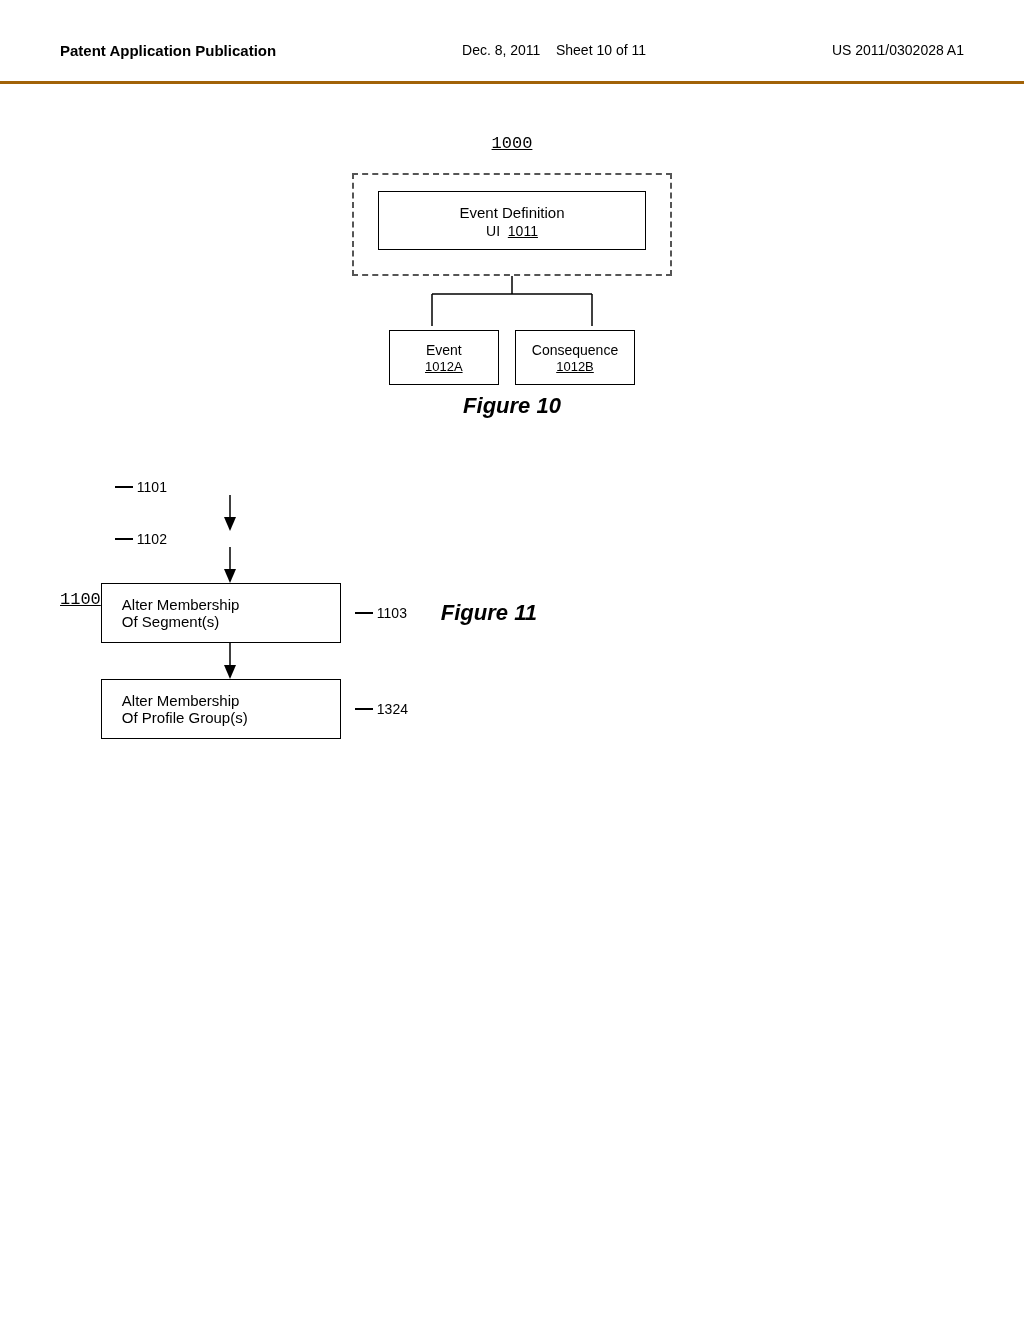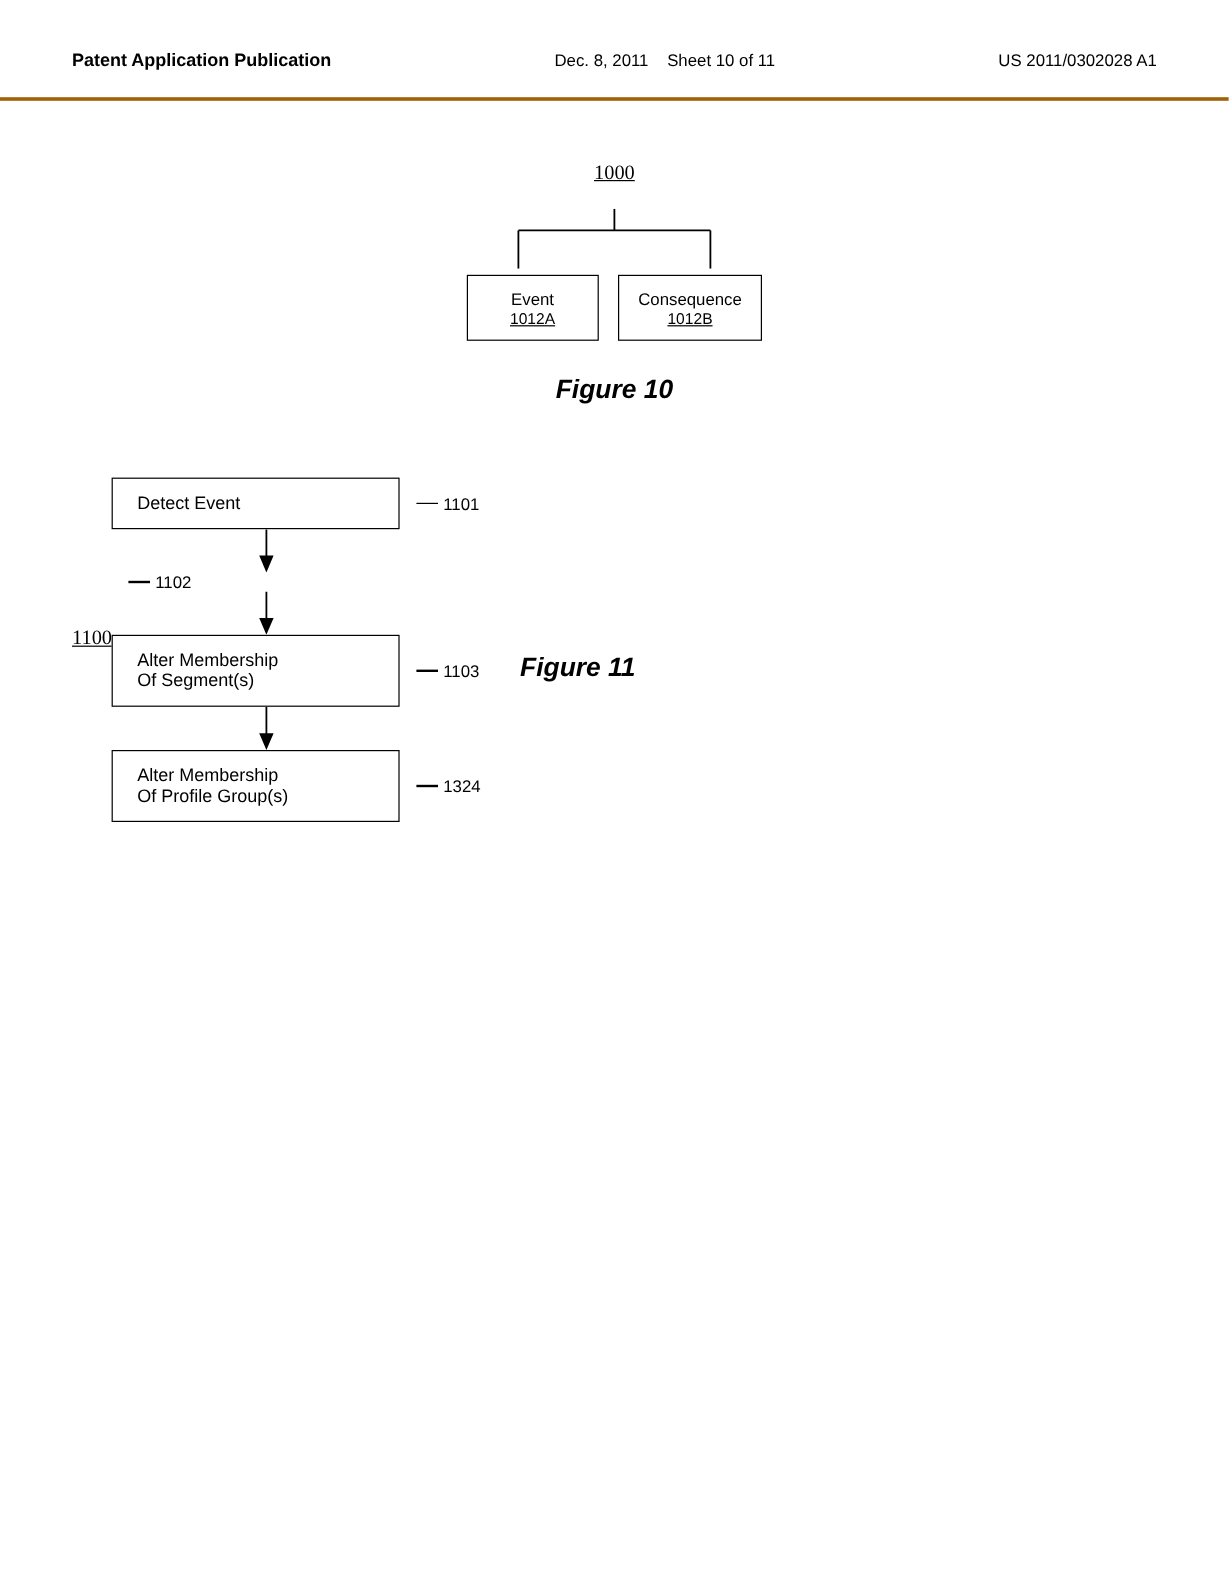--- a/index.html
+++ b/index.html
@@ -50,21 +50,21 @@
       display: flex;
       flex-direction: column;
       align-items: center;
       margin-top: 20px;
     }
 
     .diagram-label {
       font-size: 17px;
       text-decoration: underline;
       margin-bottom: 20px;
-      font-family: Liberation Serif, serif;
+      font-family: Liberation Mono, monospace;
     }
 
     
     .event-definition-outer {
       border: 2px dashed #555;
       padding: 16px 24px 24px 24px;
       position: relative;
       width: 320px;
       margin-bottom: 0;
     }
@@ -105,21 +105,21 @@
 
     .box-id {
       text-decoration: underline;
       font-size: 13px;
     }
 
     .figure-caption {
       font-size: 22px;
       font-style: italic;
       font-weight: bold;
-      margin-top: 28px;
+      margin-top: 8px;
     }
 
     
     .figure-11-section {
       width: 100%;
       display: flex;
       flex-direction: row;
       align-items: center;
       margin-top: 60px;
     }
@@ -189,20 +189,28 @@
     <span>Sheet 10 of 11</span>
   </div>
   <div class="header-right">US 2011/0302028 A1</div>
 </div>
 
 <div class="page-content">
 
   <div class="figure-10-section">
     <div class="diagram-label">1000</div>
 
+    <div class="event-definition-outer">
+      <div class="event-definition-inner">
+        <div class="event-def-title">Event Definition</div>
+        <div style="font-size:14px;">
+          <span>UI</span>&nbsp;&nbsp;<span style="text-decoration:underline;">1011</span>
+        </div>
+      </div>
+    </div>
 
     <div style="position:relative; width:320px;">
       <svg width="320" height="50">
 
         <line x1="160" y1="0" x2="160" y2="18" stroke="#000" stroke-width="1.5"></line>
 
         <line x1="80" y1="18" x2="240" y2="18" stroke="#000" stroke-width="1.5"></line>
 
         <line x1="80" y1="18" x2="80" y2="50" stroke="#000" stroke-width="1.5"></line>
 
@@ -223,23 +231,20 @@
 
     <div class="figure-caption">Figure 10</div>
   </div>
 
   <div class="figure-11-section">
     <div class="diagram-label">1100</div>
 
     <div class="flowchart">
 
       <div class="flow-row">
-        <div class="flow-box">
-          <span>Detect Event</span>
-        </div>
         <div class="flow-ref">
           <span>1101</span>
         </div>
       </div>
 
       <div class="arrow-down" style="margin-left:119px;">
         <svg width="20" height="36">
           <line x1="10" y1="0" x2="10" y2="26" stroke="#000" stroke-width="1.5"></line>
           <polygon points="4,22 10,36 16,22" fill="#000"></polygon>
         </svg>

